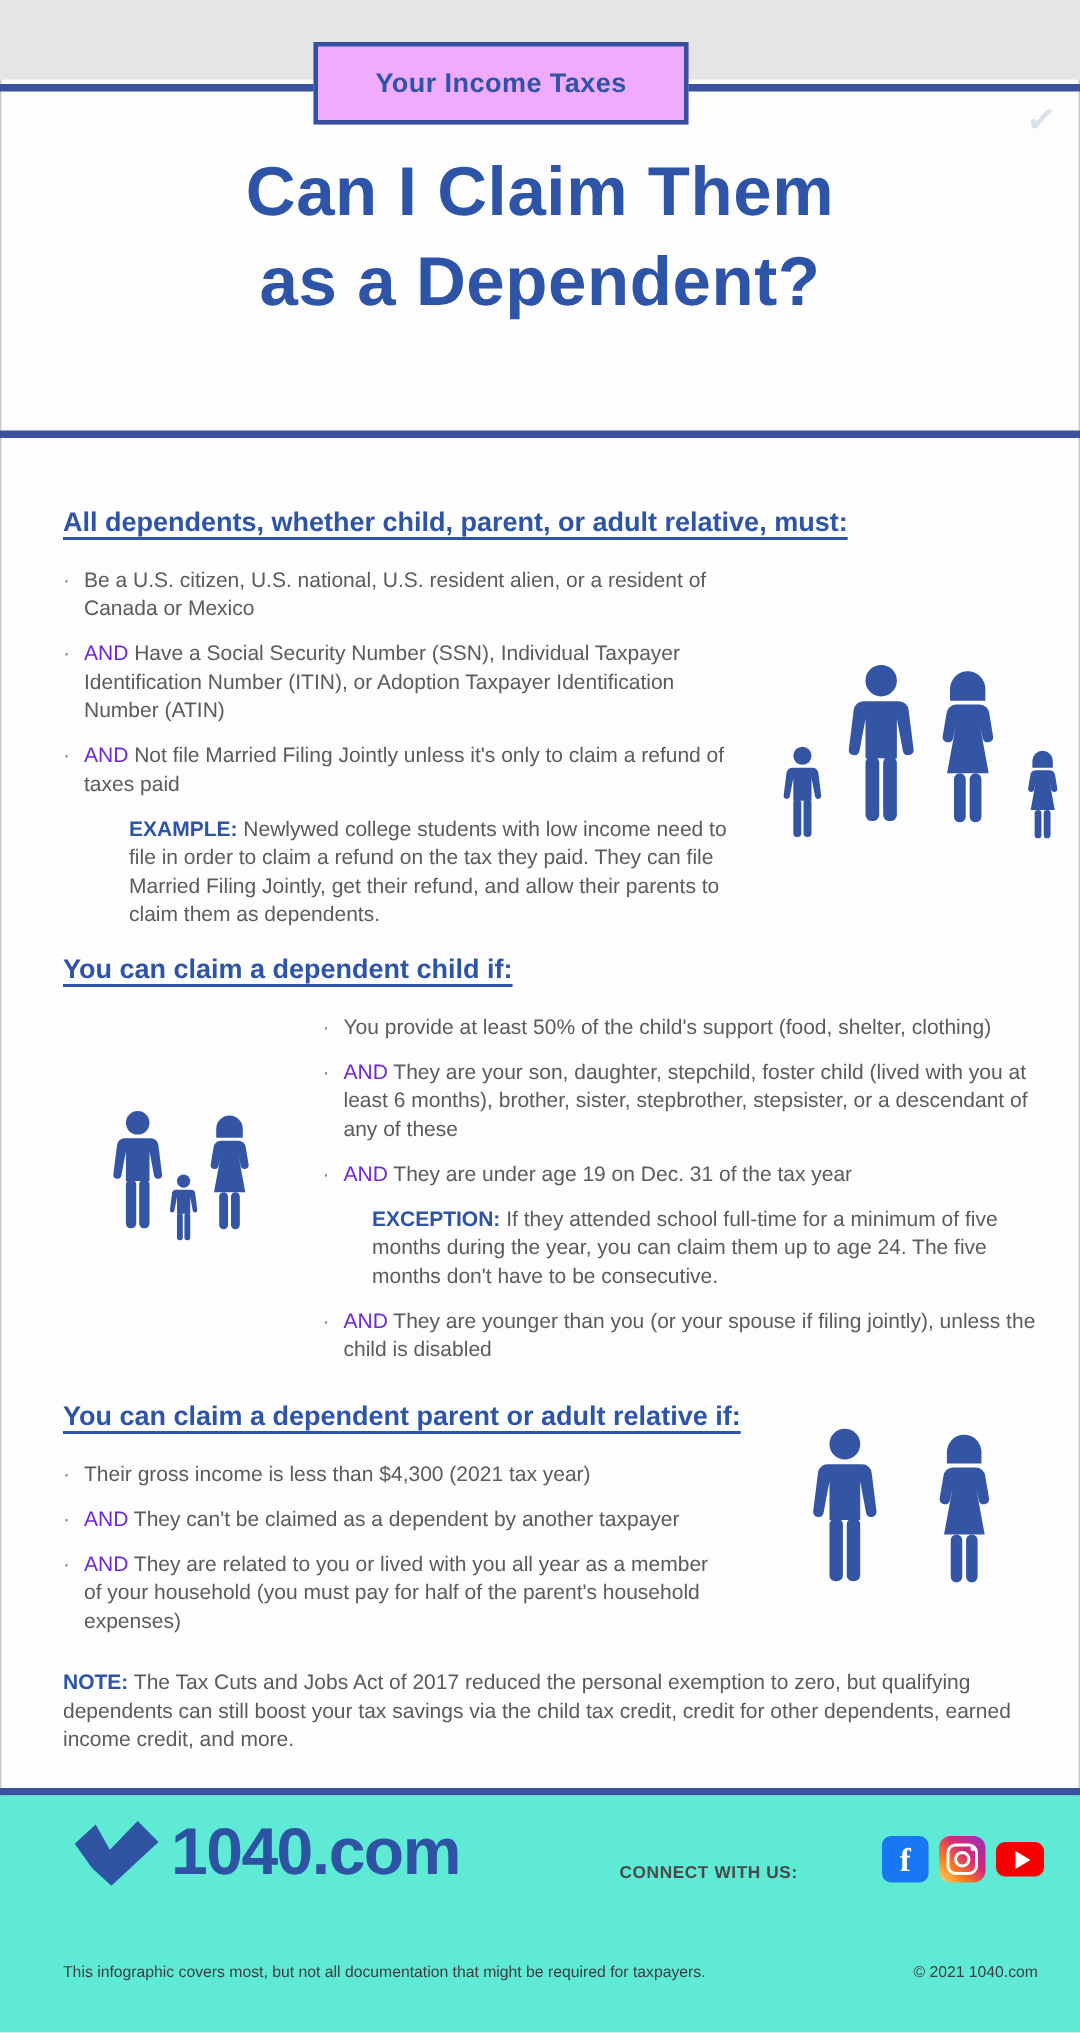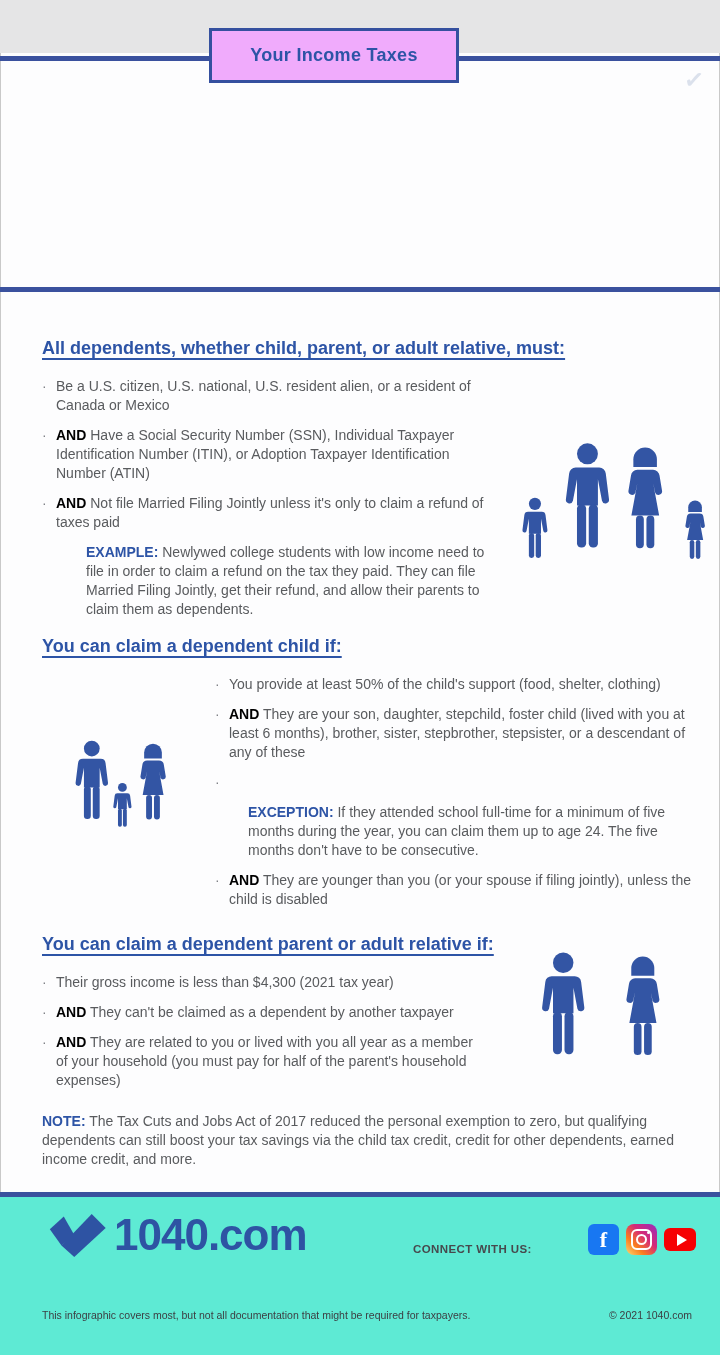--- a/index.html
+++ b/index.html
@@ -26,21 +26,21 @@
   .sec{position:absolute;left:42px;}
   .sec h2{
     margin:0 0 18px 0;font-size:18px;font-weight:bold;color:#2d54a6;
     text-decoration:underline;text-decoration-thickness:2px;text-underline-offset:4px;
   }
   .sec1{top:338px;width:648px;}
   .sec2{top:636px;width:648px;}
   .sec3{top:934px;width:648px;}
   .bullet{display:flex;margin-bottom:11px;font-size:14px;line-height:19px;color:#595b5e;}
   .dot{flex:none;width:14px;color:#808287;}
-  .b-bold{font-weight:bold;color:#000000;}
+  .b-bold{font-weight:normal;color:#6d28d9;}
   .sec1 .bullets{width:448px;}
   .sec2 .bullets{margin-left:173px;width:478px;}
   .sec3 .bullets{width:438px;}
   .callout{margin:8px 0 11px 44px;width:402px;font-size:14px;line-height:19px;color:#595b5e;}
   .sec2 .callout{margin-left:206px;width:438px;}
   .c-label{font-weight:bold;color:#2d54a6;}
   .note{position:absolute;left:42px;top:1098px;width:642px;font-size:14px;line-height:19px;color:#595b5e;}
   
   .pictogram{position:absolute;fill:#3355a4;}
   .fam1{left:516px;top:421px;width:198px;height:152px;}
@@ -88,20 +88,21 @@
 </svg>
 
 <div class="page">
 
   <div class="band-top"></div>
   <div class="rule rule1"></div>
   <div class="badge">
     <span>Your Income Taxes</span>
   </div>
   <div class="check">✓</div>
+  <h1 class="title"><span>Can I Claim Them</span><br><span>as a Dependent?</span></h1>
   <div class="rule rule2"></div>
 
   <section class="sec sec1">
     <h2>All dependents, whether child, parent, or adult relative, must:</h2>
     <div class="bullets">
       <div class="bullet">
         <span class="dot">·</span>
         <span><span class="b-bold"></span> <span>Be a U.S. citizen, U.S. national, U.S. resident alien, or a resident of Canada or Mexico</span></span>
       </div>
       <div class="bullet">
@@ -129,20 +130,21 @@
       <div class="bullet">
         <span class="dot">·</span>
         <span><span class="b-bold"></span> <span>You provide at least 50% of the child's support (food, shelter, clothing)</span></span>
       </div>
       <div class="bullet">
         <span class="dot">·</span>
         <span><span class="b-bold">AND</span> <span>They are your son, daughter, stepchild, foster child (lived with you at least 6 months), brother, sister, stepbrother, stepsister, or a descendant of any of these</span></span>
       </div>
       <div class="bullet">
         <span class="dot">·</span>
+        <span><span class="b-bold">AND</span> <span>They are under age 19 on Dec. 31 of the tax year</span></span>
       </div>
     </div>
     <p class="callout"><span class="c-label">EXCEPTION:</span> <span>If they attended school full-time for a minimum of five months during the year, you can claim them up to age 24. The five months don't have to be consecutive.</span></p>
     <div class="bullets">
       <div class="bullet">
         <span class="dot">·</span>
         <span><span class="b-bold">AND</span> <span>They are younger than you (or your spouse if filing jointly), unless the child is disabled</span></span>
       </div>
     </div>
   </section>

